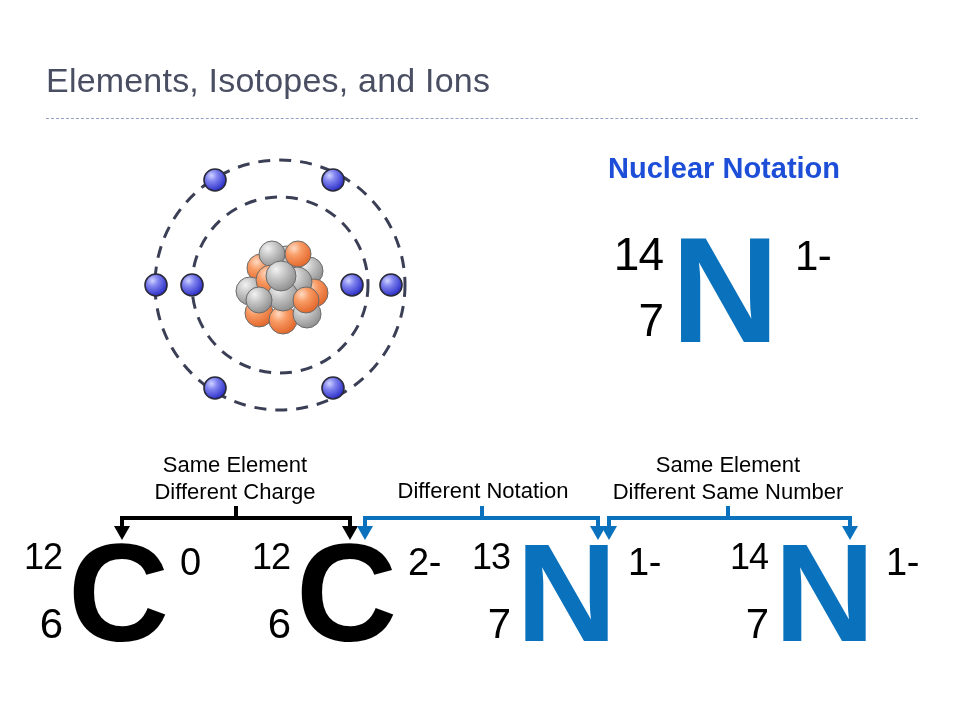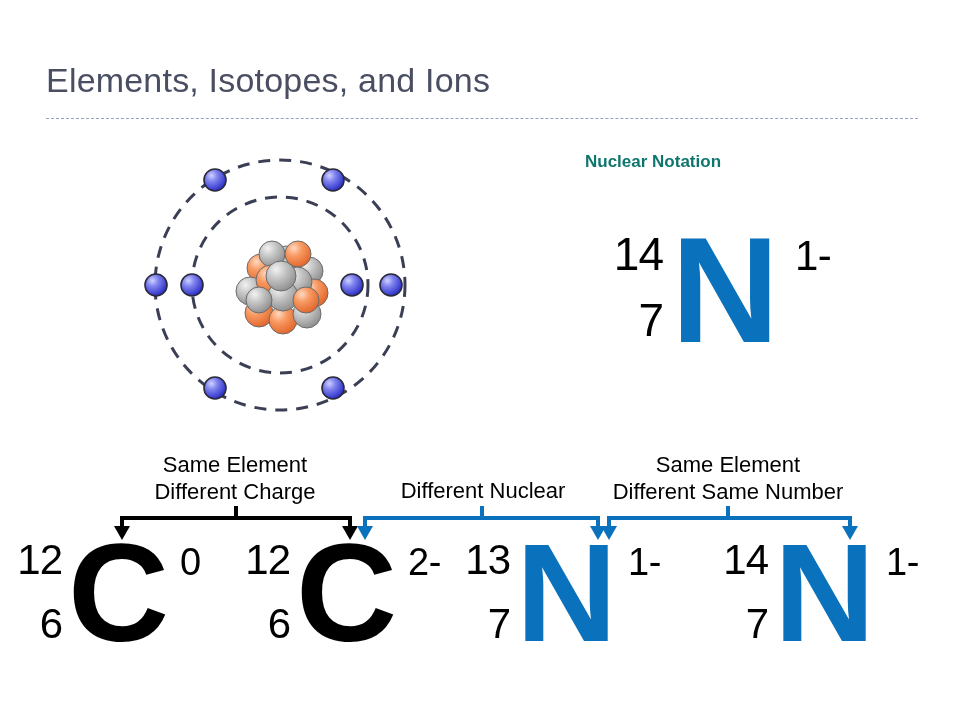--- a/index.html
+++ b/index.html
@@ -52,25 +52,25 @@
     left: 120px;
     top: 150px;
     width: 320px;
     height: 270px;
   }
   #atom-diagram svg { display: block; }
 
   
   #nuclear-notation-heading {
     position: absolute;
-    left: 585px;
+    left: 608px;
     top: 152px;
-    font-size: 17px;
+    font-size: 29px;
     font-weight: bold;
-    color: #0f766e;
+    color: #1d4ed8;
     font-family: "Liberation Sans", sans-serif;
     letter-spacing: 0px;
     white-space: nowrap;
   }
 
   
   .nuclide {
     position: absolute;
     display: block;
   }
@@ -117,21 +117,21 @@
   #nuclide-hero { left: 605px; top: 225px; width: 230px; height: 140px; }
   #nuclide-hero .stack { width: 58px; }
   #nuclide-hero .mass   { font-size: 46px; top: 6px; }
   #nuclide-hero .atomic { font-size: 46px; top: 72px; }
   #nuclide-hero .symbol { left: 66px; top: -10px; font-size: 150px; }
   #nuclide-hero .charge { left: 190px; top: 10px; font-size: 42px; }
 
   
   .nuclide-row { top: 535px; width: 235px; height: 130px; }
   .nuclide-row .stack  { width: 50px; }
-  .nuclide-row .mass   { font-size: 42px; top: 4px; }
+  .nuclide-row .mass   { font-size: 36px; top: 4px; }
   .nuclide-row .atomic { font-size: 42px; top: 68px; }
   .nuclide-row .symbol { left: 56px; top: -12px; font-size: 140px; }
   .nuclide-row .charge { left: 168px; top: 8px; font-size: 38px; }
 
   #nuclide-1 { left: 12px; }
   #nuclide-2 { left: 240px; }
   #nuclide-3 { left: 460px; }
   #nuclide-4 { left: 718px; }
 
   
@@ -267,21 +267,21 @@
       </g>
     </svg>
   </div>
 
   <div id="label-charge" class="bracket-label">
     <div>Same Element</div>
     <div>Different Charge</div>
   </div>
 
   <div id="label-elements" class="bracket-label">
-    <div>Different Nuclear</div>
+    <div>Different Notation</div>
   </div>
 
   <div id="label-mass" class="bracket-label">
     <div>Same Element</div>
     <div>Different Same Number</div>
   </div>
 
   <div id="nuclide-1" class="nuclide nuclide-row">
     <div class="stack">
       <span class="mass">12</span>

